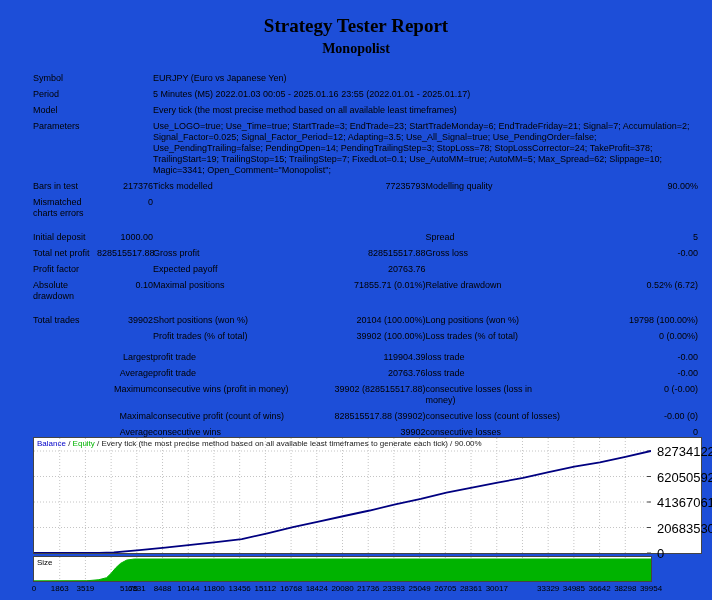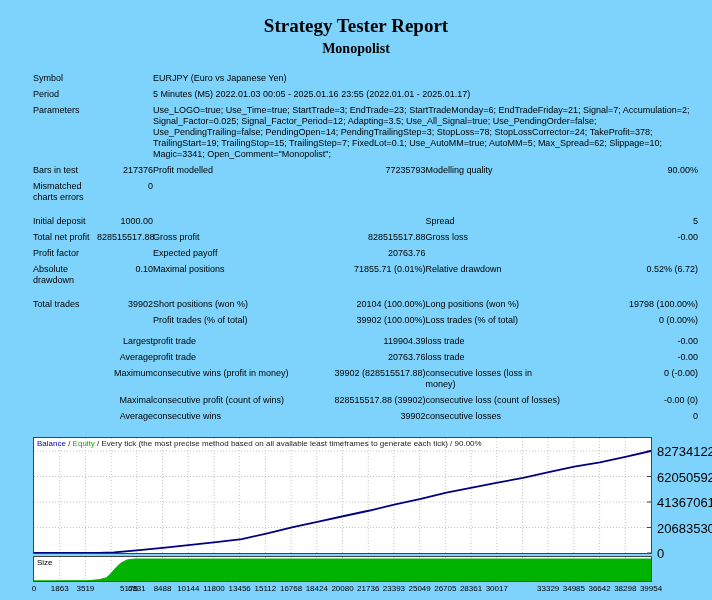--- a/index.html
+++ b/index.html
@@ -1,18 +1,18 @@
 <!DOCTYPE html>
 <html><head>
 <meta charset="utf-8">
 <style>
   * { margin:0; padding:0; box-sizing:border-box; }
   html,body { background:#fff; }
   .page {
-    position:relative; width:712px; height:600px; background:#7dd3fc;
+    position:relative; width:712px; height:600px; background:#1d4ed8;
     font-family:"Liberation Sans", sans-serif; color:#000; overflow:hidden;
   }
   .title {
     text-align:center; font-family:"Liberation Serif", serif; font-weight:bold;
     font-size:19px; line-height:24px; margin-top:14px; color:#000;
   }
   .subtitle {
     text-align:center; font-family:"Liberation Serif", serif; font-weight:bold;
     font-size:14px; line-height:16px; margin:3px 0 14px 0; color:#000;
   }
@@ -27,21 +27,21 @@
   td.c2 { width:56px; text-align:right; white-space:nowrap; }
   td.c3 { width:152px; text-align:left; padding-left:6px; }
   td.c4 { width:137px; text-align:right; white-space:nowrap; }
   td.c5 { width:170px; text-align:left; padding-left:6px; }
   td.c6 { width:86px;  text-align:right; white-space:nowrap; }
   td.wide { text-align:left; padding-left:6px; }
   tr.spacer-row td { padding:0; font-size:1px; line-height:1px; }
 
   .chart-section { position:absolute; left:0; top:437px; width:712px; height:160px; }
   .main-panel {
-    position:absolute; left:33px; top:0; width:619px; height:117px;
+    position:absolute; left:33px; top:0; width:669px; height:117px;
     border:1px solid #444; background:#fff;
   }
   .main-panel svg, .size-panel svg { position:absolute; left:0; top:0; }
   .chart-header {
     position:absolute; left:3px; top:1px; font-size:8px; line-height:10px;
     color:#222; white-space:nowrap; z-index:2;
   }
   .balance-word { color:#0000c8; }
   .equity-word { color:#00b300; }
   .size-panel {
@@ -76,28 +76,33 @@
           <td class="c1">Symbol</td>
           <td class="c2"></td>
           <td class="wide" colspan="4">EURJPY (Euro vs Japanese Yen)</td>
         </tr>
         <tr>
           <td class="c1">Period</td>
           <td class="c2"></td>
           <td class="wide" colspan="4">5 Minutes (M5) 2022.01.03 00:05 - 2025.01.16 23:55 (2022.01.01 - 2025.01.17)</td>
         </tr>
         <tr>
+          <td class="c1">Model</td>
+          <td class="c2"></td>
+          <td class="wide" colspan="4">Every tick (the most precise method based on all available least timeframes)</td>
+        </tr>
+        <tr>
           <td class="c1">Parameters</td>
           <td class="c2"></td>
           <td class="wide" colspan="4">Use_LOGO=true; Use_Time=true; StartTrade=3; EndTrade=23; StartTradeMonday=6; EndTradeFriday=21; Signal=7; Accumulation=2; Signal_Factor=0.025; Signal_Factor_Period=12; Adapting=3.5; Use_All_Signal=true; Use_PendingOrder=false; Use_PendingTrailing=false; PendingOpen=14; PendingTrailingStep=3; StopLoss=78; StopLossCorrector=24; TakeProfit=378; TrailingStart=19; TrailingStop=15; TrailingStep=7; FixedLot=0.1; Use_AutoMM=true; AutoMM=5; Max_Spread=62; Slippage=10; Magic=3341; Open_Comment="Monopolist";</td>
         </tr>
         <tr>
           <td class="c1">Bars in test</td>
           <td class="c2">217376</td>
-          <td class="c3">Profit modelled</td>
+          <td class="c3">Ticks modelled</td>
           <td class="c4">77235793</td>
           <td class="c5">Modelling quality</td>
           <td class="c6">90.00%</td>
         </tr>
         <tr>
           <td class="c1">Mismatched charts errors</td>
           <td class="c2">0</td>
           <td class="c3"></td>
           <td class="c4"></td>
           <td class="c5"></td>

